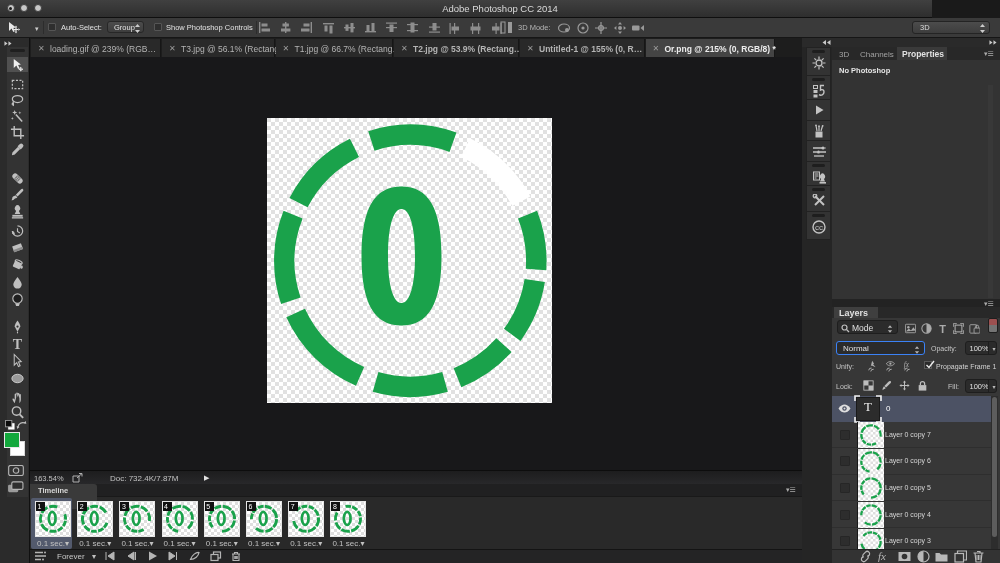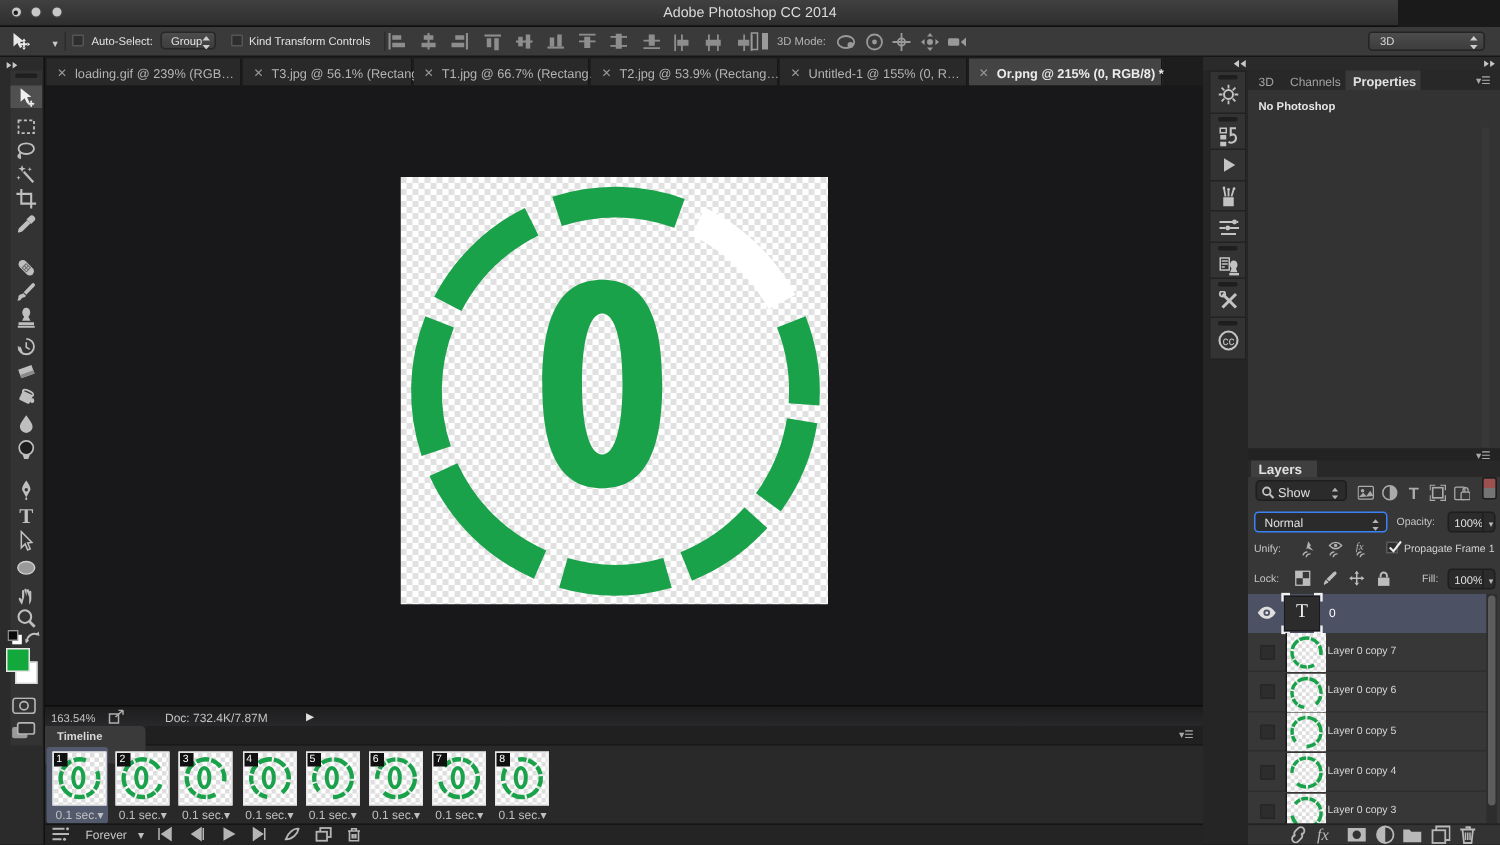--- a/index.html
+++ b/index.html
@@ -43,21 +43,21 @@
 <div class="abs" style="left:43px;top:3px;width:1px;height:13px;background:#2c2c2c"></div>
 <div class="abs" style="left:48px;top:4.5px;width:8px;height:8px;background:#2e2e2e;border:1px solid #555;border-radius:1px"></div>
 <div class="txt" style="left:61px;top:5px;font-size:7.5px;color:#e2e2e2">Auto-Select:</div>
 <div class="abs" style="left:107px;top:3px;width:37px;height:12px;background:linear-gradient(#4c4c4c,#3d3d3d);border:1px solid #272727;border-radius:3px">
       <div class="txt" style="left:6px;top:0px;font-size:7.5px;line-height:11px;color:#e4e4e4">Group</div>
       <svg class="abs" style="right:2px;top:1.5px" width="7" height="9" viewBox="0 0 7 9">
         <path d="M3.5 0 L6 3 H1 Z M3.5 9 L6 6 H1 Z" fill="#cccccc"></path>
       </svg>
     </div>
 <div class="abs" style="left:154px;top:4.5px;width:8px;height:8px;background:#2e2e2e;border:1px solid #555;border-radius:1px"></div>
-<div class="txt" style="left:166px;top:5px;font-size:7.5px;color:#e2e2e2">Kind Transform Controls</div>
+<div class="txt" style="left:166px;top:5px;font-size:7.5px;color:#e2e2e2">Show Photoshop Controls</div>
 <div class="abs" style="left:256px;top:3px;width:1px;height:13px;background:#2c2c2c"></div>
 <svg class="abs" style="left:258.0px;top:4px" width="13" height="12" viewBox="0 0 13 12">
       <rect x="1" y="0" width="1.4" height="11" fill="#8d8d8d"></rect>
       <rect x="3.5" y="1.5" width="6" height="3" fill="#8d8d8d"></rect>
       <rect x="3.5" y="6.5" width="8.5" height="3" fill="#8d8d8d"></rect>
     </svg>
 <svg class="abs" style="left:279.2px;top:4px" width="13" height="12" viewBox="0 0 13 12">
       <rect x="6" y="0" width="1.4" height="11" fill="#8d8d8d"></rect>
       <rect x="3.5" y="1.5" width="6.4" height="3" fill="#8d8d8d"></rect>
       <rect x="2" y="6.5" width="9.4" height="3" fill="#8d8d8d"></rect>
@@ -152,25 +152,25 @@
 <div class="abs" style="left:162px;top:39px;width:112.5px;height:18px;background:#292929;border-right:1px solid #161616">
     <div class="txt" style="left:7px;top:5px;font-size:8px;color:#9a9a9a">✕</div>
     <div class="txt" style="left:19px;top:4.5px;font-size:8.5px;font-weight:normal;color:#b4b4b4">T3.jpg @ 56.1% (Rectang…</div>
   </div>
 <div class="abs" style="left:275.5px;top:39px;width:117.5px;height:18px;background:#292929;border-right:1px solid #161616">
     <div class="txt" style="left:7px;top:5px;font-size:8px;color:#9a9a9a">✕</div>
     <div class="txt" style="left:19px;top:4.5px;font-size:8.5px;font-weight:normal;color:#b4b4b4">T1.jpg @ 66.7% (Rectang…</div>
   </div>
 <div class="abs" style="left:394px;top:39px;width:125px;height:18px;background:#292929;border-right:1px solid #161616">
     <div class="txt" style="left:7px;top:5px;font-size:8px;color:#9a9a9a">✕</div>
-    <div class="txt" style="left:19px;top:4.5px;font-size:8.5px;font-weight:normal;color:#b4b4b4">T2.jpg @ 53.9% (Rectang…</div>
+    <div class="txt" style="left:19px;top:4.5px;font-size:8.5px;font-weight:bold;color:#b4b4b4">T2.jpg @ 53.9% (Rectang…</div>
   </div>
 <div class="abs" style="left:520px;top:39px;width:124.5px;height:18px;background:#292929;border-right:1px solid #161616">
     <div class="txt" style="left:7px;top:5px;font-size:8px;color:#9a9a9a">✕</div>
-    <div class="txt" style="left:19px;top:4.5px;font-size:8.5px;font-weight:normal;color:#b4b4b4">Untitled-1 @ 155% (0, R…</div>
+    <div class="txt" style="left:19px;top:4.5px;font-size:8.5px;font-weight:bold;color:#b4b4b4">Untitled-1 @ 155% (0, R…</div>
   </div>
 <div class="abs" style="left:645.5px;top:39px;width:129.5px;height:18px;background:#444444;border-right:1px solid #161616">
     <div class="txt" style="left:7px;top:5px;font-size:8px;color:#9a9a9a">✕</div>
     <div class="txt" style="left:19px;top:4.5px;font-size:8.5px;font-weight:bold;color:#ececec">Or.png @ 215% (0, RGB/8) *</div>
   </div>
 <div class="abs" style="left:0;top:38px;width:30px;height:525px;background:#2b2b2b;border-right:1px solid #101010"></div>
 <div class="abs" style="left:7px;top:47px;width:21px;height:450px;background:#333333"></div>
 <svg class="abs" style="left:4px;top:41px" width="8" height="5" viewBox="0 0 9 5">
     <path d="M0.5 0 L4 2.5 L0.5 5 Z M5 0 L8.5 2.5 L5 5 Z" fill="#c9c9c9"></path>
   </svg>
@@ -574,21 +574,21 @@
 <div class="abs" style="left:832px;top:307px;width:168px;height:11px;background:#282828"></div>
 <div class="abs" style="left:834px;top:307px;width:44px;height:11px;background:#3f3f3f">
     <div class="txt" style="left:5px;top:0.5px;font-size:9px;font-weight:bold;color:#e0e0e0">Layers</div>
   </div>
 <div class="abs" style="left:832px;top:318px;width:168px;height:231px;background:#373737"></div>
 <div class="abs" style="left:837px;top:320px;width:61px;height:14px;background:#2b2b2b;border:1px solid #1e1e1e;border-radius:3px">
     <svg class="abs" style="left:3px;top:3px" width="9" height="9" viewBox="0 0 9 9">
       <circle cx="3.5" cy="3.5" r="2.5" fill="none" stroke="#c0c0c0" stroke-width="1.2"></circle>
       <path d="M5.5 5.5 L8 8" stroke="#c0c0c0" stroke-width="1.3"></path>
     </svg>
-    <div class="txt" style="left:14px;top:1.5px;font-size:8.5px;color:#e0e0e0">Show</div>
+    <div class="txt" style="left:14px;top:1.5px;font-size:8.5px;color:#e0e0e0">Mode</div>
     <svg class="abs" style="right:4px;top:3.5px" width="6" height="8" viewBox="0 0 7 9">
       <path d="M3.5 0 L6 3 H1 Z M3.5 9 L6 6 H1 Z" fill="#b5b5b5"></path>
     </svg>
   </div>
 <svg class="abs" style="left:905px;top:322.5px" width="11" height="11" viewBox="0 0 13 13">
     <rect x="0.5" y="1.5" width="12" height="10" rx="1" fill="none" stroke="#ababab"></rect>
     <circle cx="4" cy="5" r="1.4" fill="#ababab"></circle>
     <path d="M1 10 l3.5 -3.5 2.5 2.5 3 -4 2.5 4" fill="#ababab"></path>
   </svg>
 <svg class="abs" style="left:921px;top:322.5px" width="11" height="11" viewBox="0 0 13 13">

